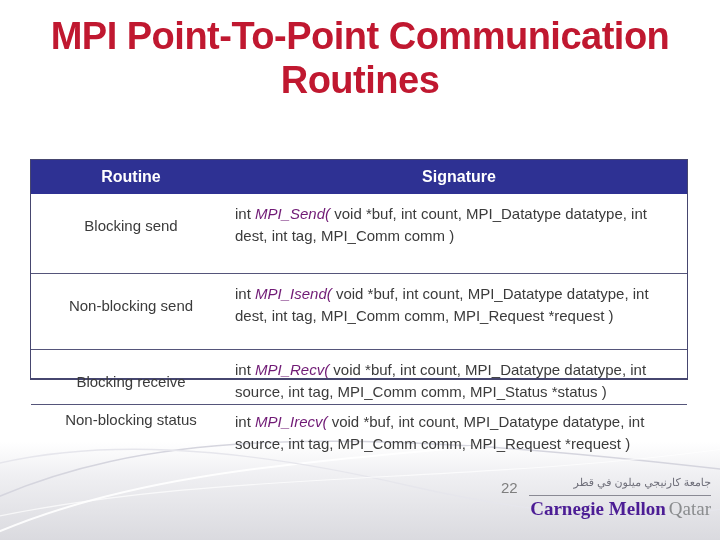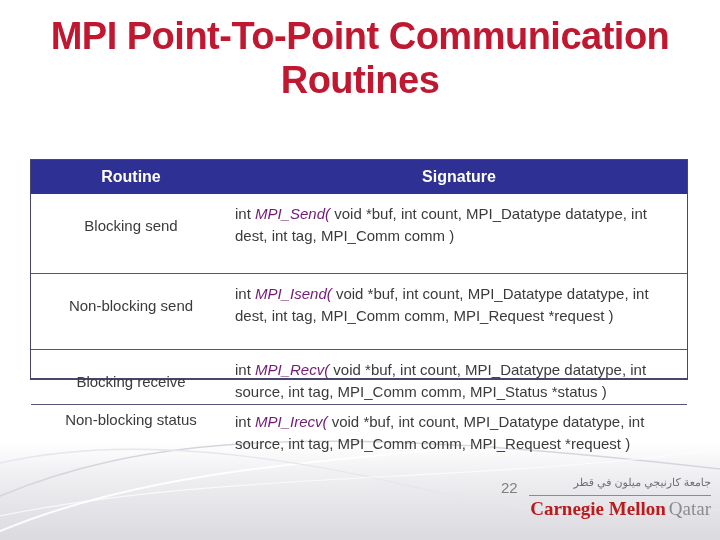--- a/index.html
+++ b/index.html
@@ -41,21 +41,21 @@
   }
   .logo{position:absolute;right:9px;top:472px;width:182px;}
   .logo-arabic{
     direction:rtl;text-align:right;font-size:11px;line-height:20px;color:#6F6F7A;
     border-bottom:1px solid #8A8A94;padding-bottom:3px;white-space:nowrap;
   }
   .logo-wordmark{
     font-family:"Liberation Serif", serif;font-size:19px;line-height:24px;
     text-align:right;white-space:nowrap;margin-top:1px;
   }
-  .logo-cm{color:#b91c1c;font-weight:bold;}
+  .logo-cm{color:#4c1d95;font-weight:bold;}
   .logo-qatar{color:#8A8C8E;margin-left:3px;}
 </style>
 </head>
 <body>
 
 <div class="slide">
 
   <svg class="bg-svg" viewBox="0 0 720 540" xmlns="http://www.w3.org/2000/svg" aria-hidden="true">
     <defs>
       <linearGradient id="bandGrad" x1="0" y1="0" x2="0" y2="1">

